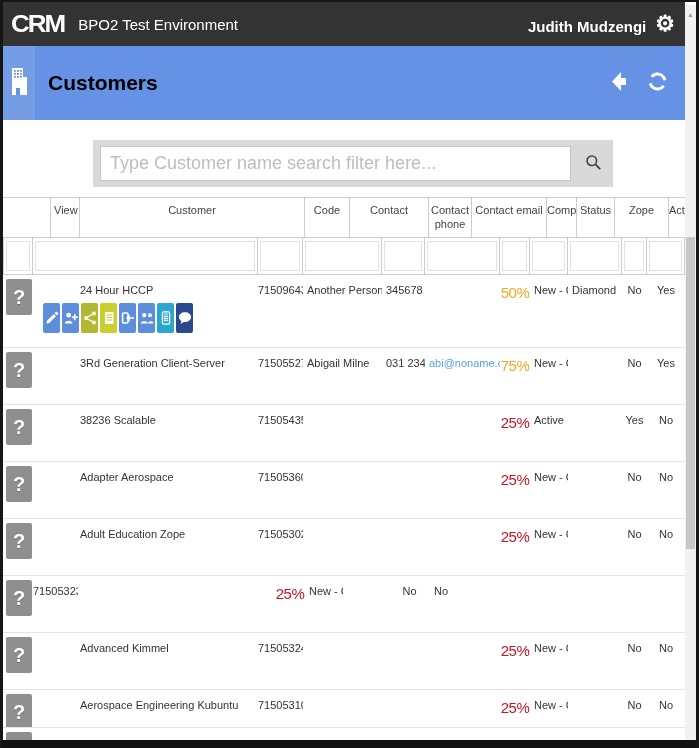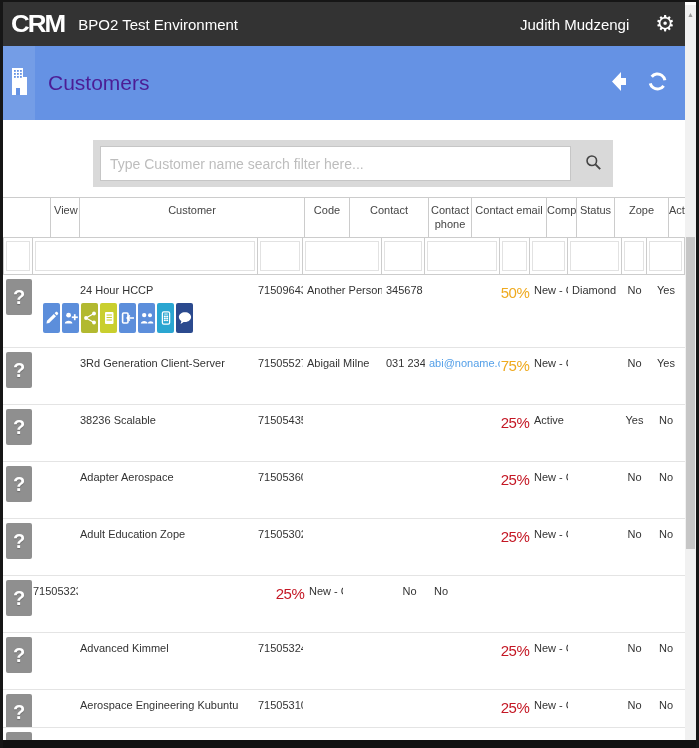--- a/index.html
+++ b/index.html
@@ -11,40 +11,40 @@
     border-left: 3px solid #161616; border-right: 3px solid #161616;
     border-top: 2px solid #161616;
   }
   
   .topbar {
     position: absolute; top: 0; left: 0; right: 11px; height: 44px;
     background: var(--topbar); display: flex; align-items: center; padding: 0 10px 0 8px;
   }
   .logo { color:#fff; font-size: 26px; font-weight: bold; letter-spacing: -2px; transform: scaleY(.92); }
   .topbar-title { color:#fff; font-size: 15px; margin-left: 14px; }
-  .topbar-right { margin-left: auto; display: flex; align-items: center; gap: 26px; }
+  .topbar-right { margin-left: auto; display: flex; align-items: flex-end; gap: 9px; font-weight: bold; }
   .username { color:#fff; font-size: 15px; }
   .gear { color:#fff; font-size: 22px; line-height: 1; cursor: pointer; }
   
   .bluebar {
     position: absolute; top: 44px; left: 0; right: 11px; height: 74px;
     background: var(--accent); display: flex; align-items: center;
   }
   .module-tile { width: 32px; height: 74px; display:flex; align-items:center; justify-content:center;
     background: rgba(255,255,255,0.10); cursor: pointer; }
-  .bluebar-title { color:#4c1d95; font-size: 21px; margin-left: 13px; font-weight: 400; }
+  .bluebar-title { color:#000000; font-size: 21px; margin-left: 13px; font-weight: 700; }
   .bluebar-actions { margin-left:auto; margin-right: 16px; display:flex; align-items:center; gap: 12px; }
   .bluebar-actions .hicon { cursor:pointer; display:flex; }
   
   .search-wrap {
     position: absolute; top: 138px; left: 90px; width: 520px; height: 47px;
     background: #d9d9d9; display: flex; align-items: center; padding: 6px 42px 6px 7px;
   }
   .search-wrap input {
-    flex: 1; height: 100%; border: 1px solid #c6c6c6; font-size: 14px;
+    flex: 1; height: 100%; border: 1px solid #c6c6c6; font-size: 18px;
     padding: 0 9px; color: #0f172a; outline: none; font-family: "Liberation Sans", sans-serif;
   }
   .search-wrap input::placeholder { color: #bdbdbd; }
   .search-icon { position: absolute; right: 11px; top: 14px; cursor: pointer; }
   
   .grid { position: absolute; top: 195px; left: 0; right: 11px; }
   .thead { display: flex; border-top: 1px solid #ccc; border-bottom: 1px solid #ccc; height: 41px; background:#fff;padding-left:47px; }
   .th {
     border-right: 1px solid #ccc; font-size: 11px; color: #444;
     padding-top: 5px; text-align: center; overflow: hidden; line-height: 1.3; flex-shrink:0; cursor:pointer;

